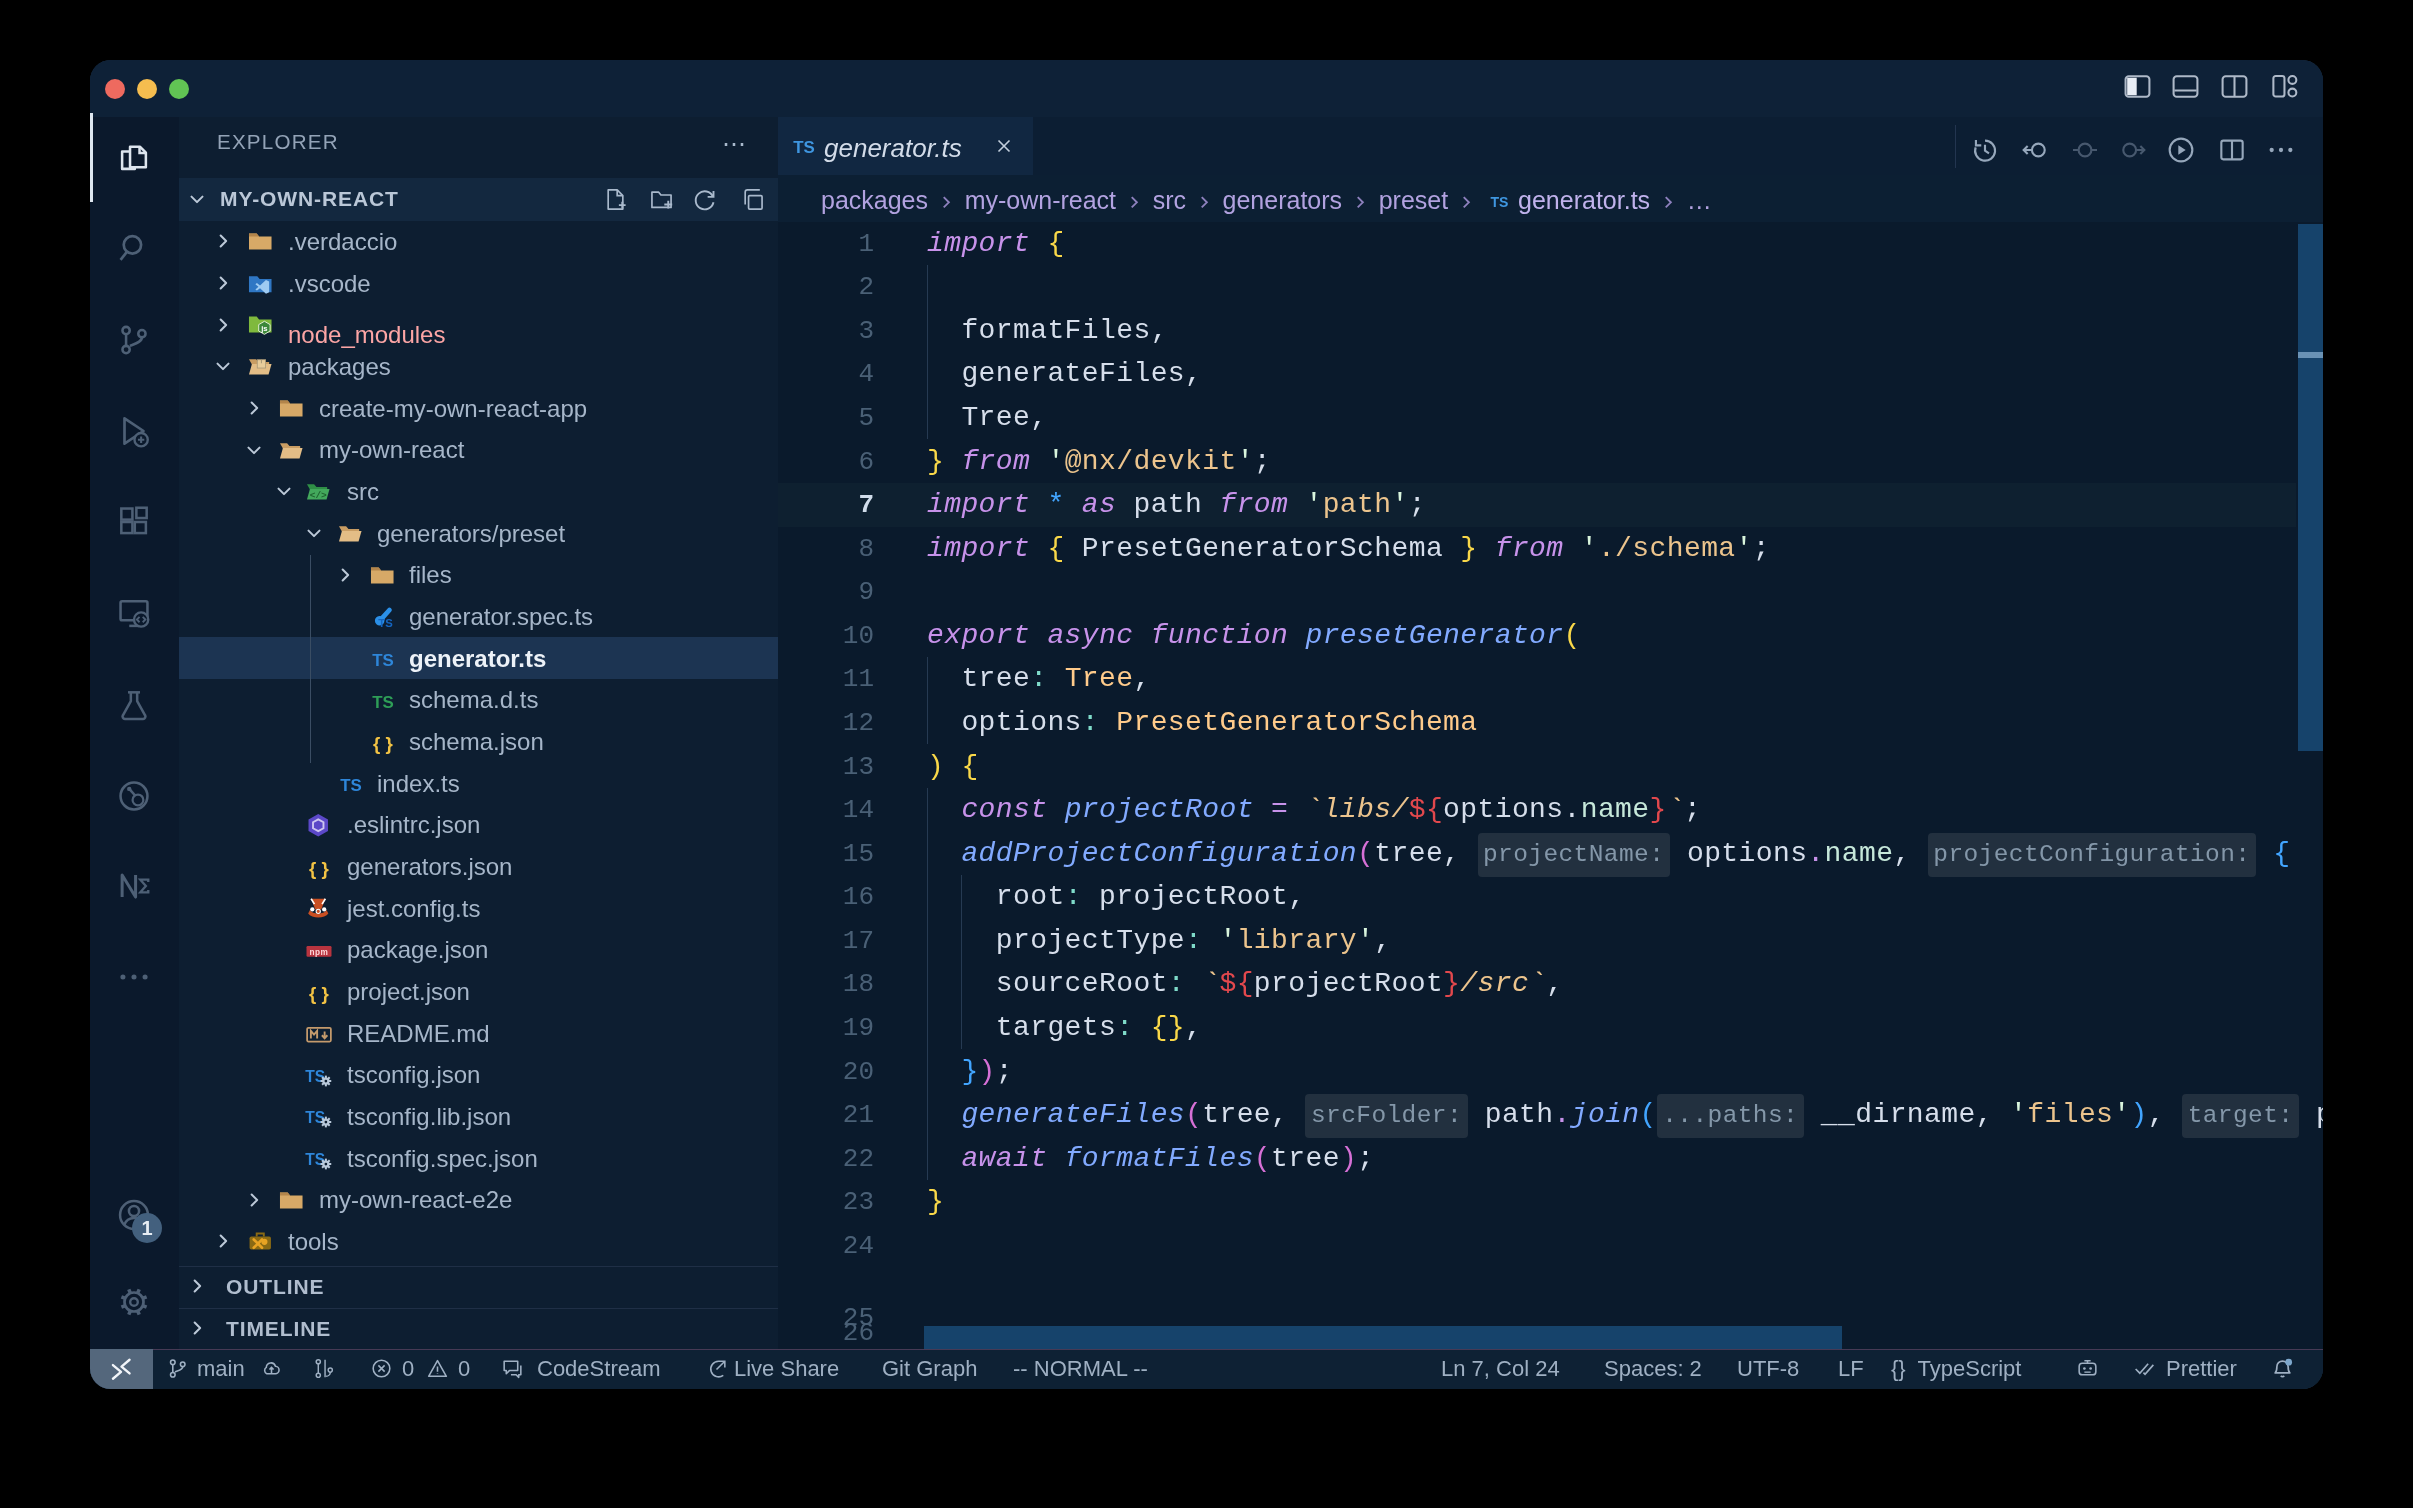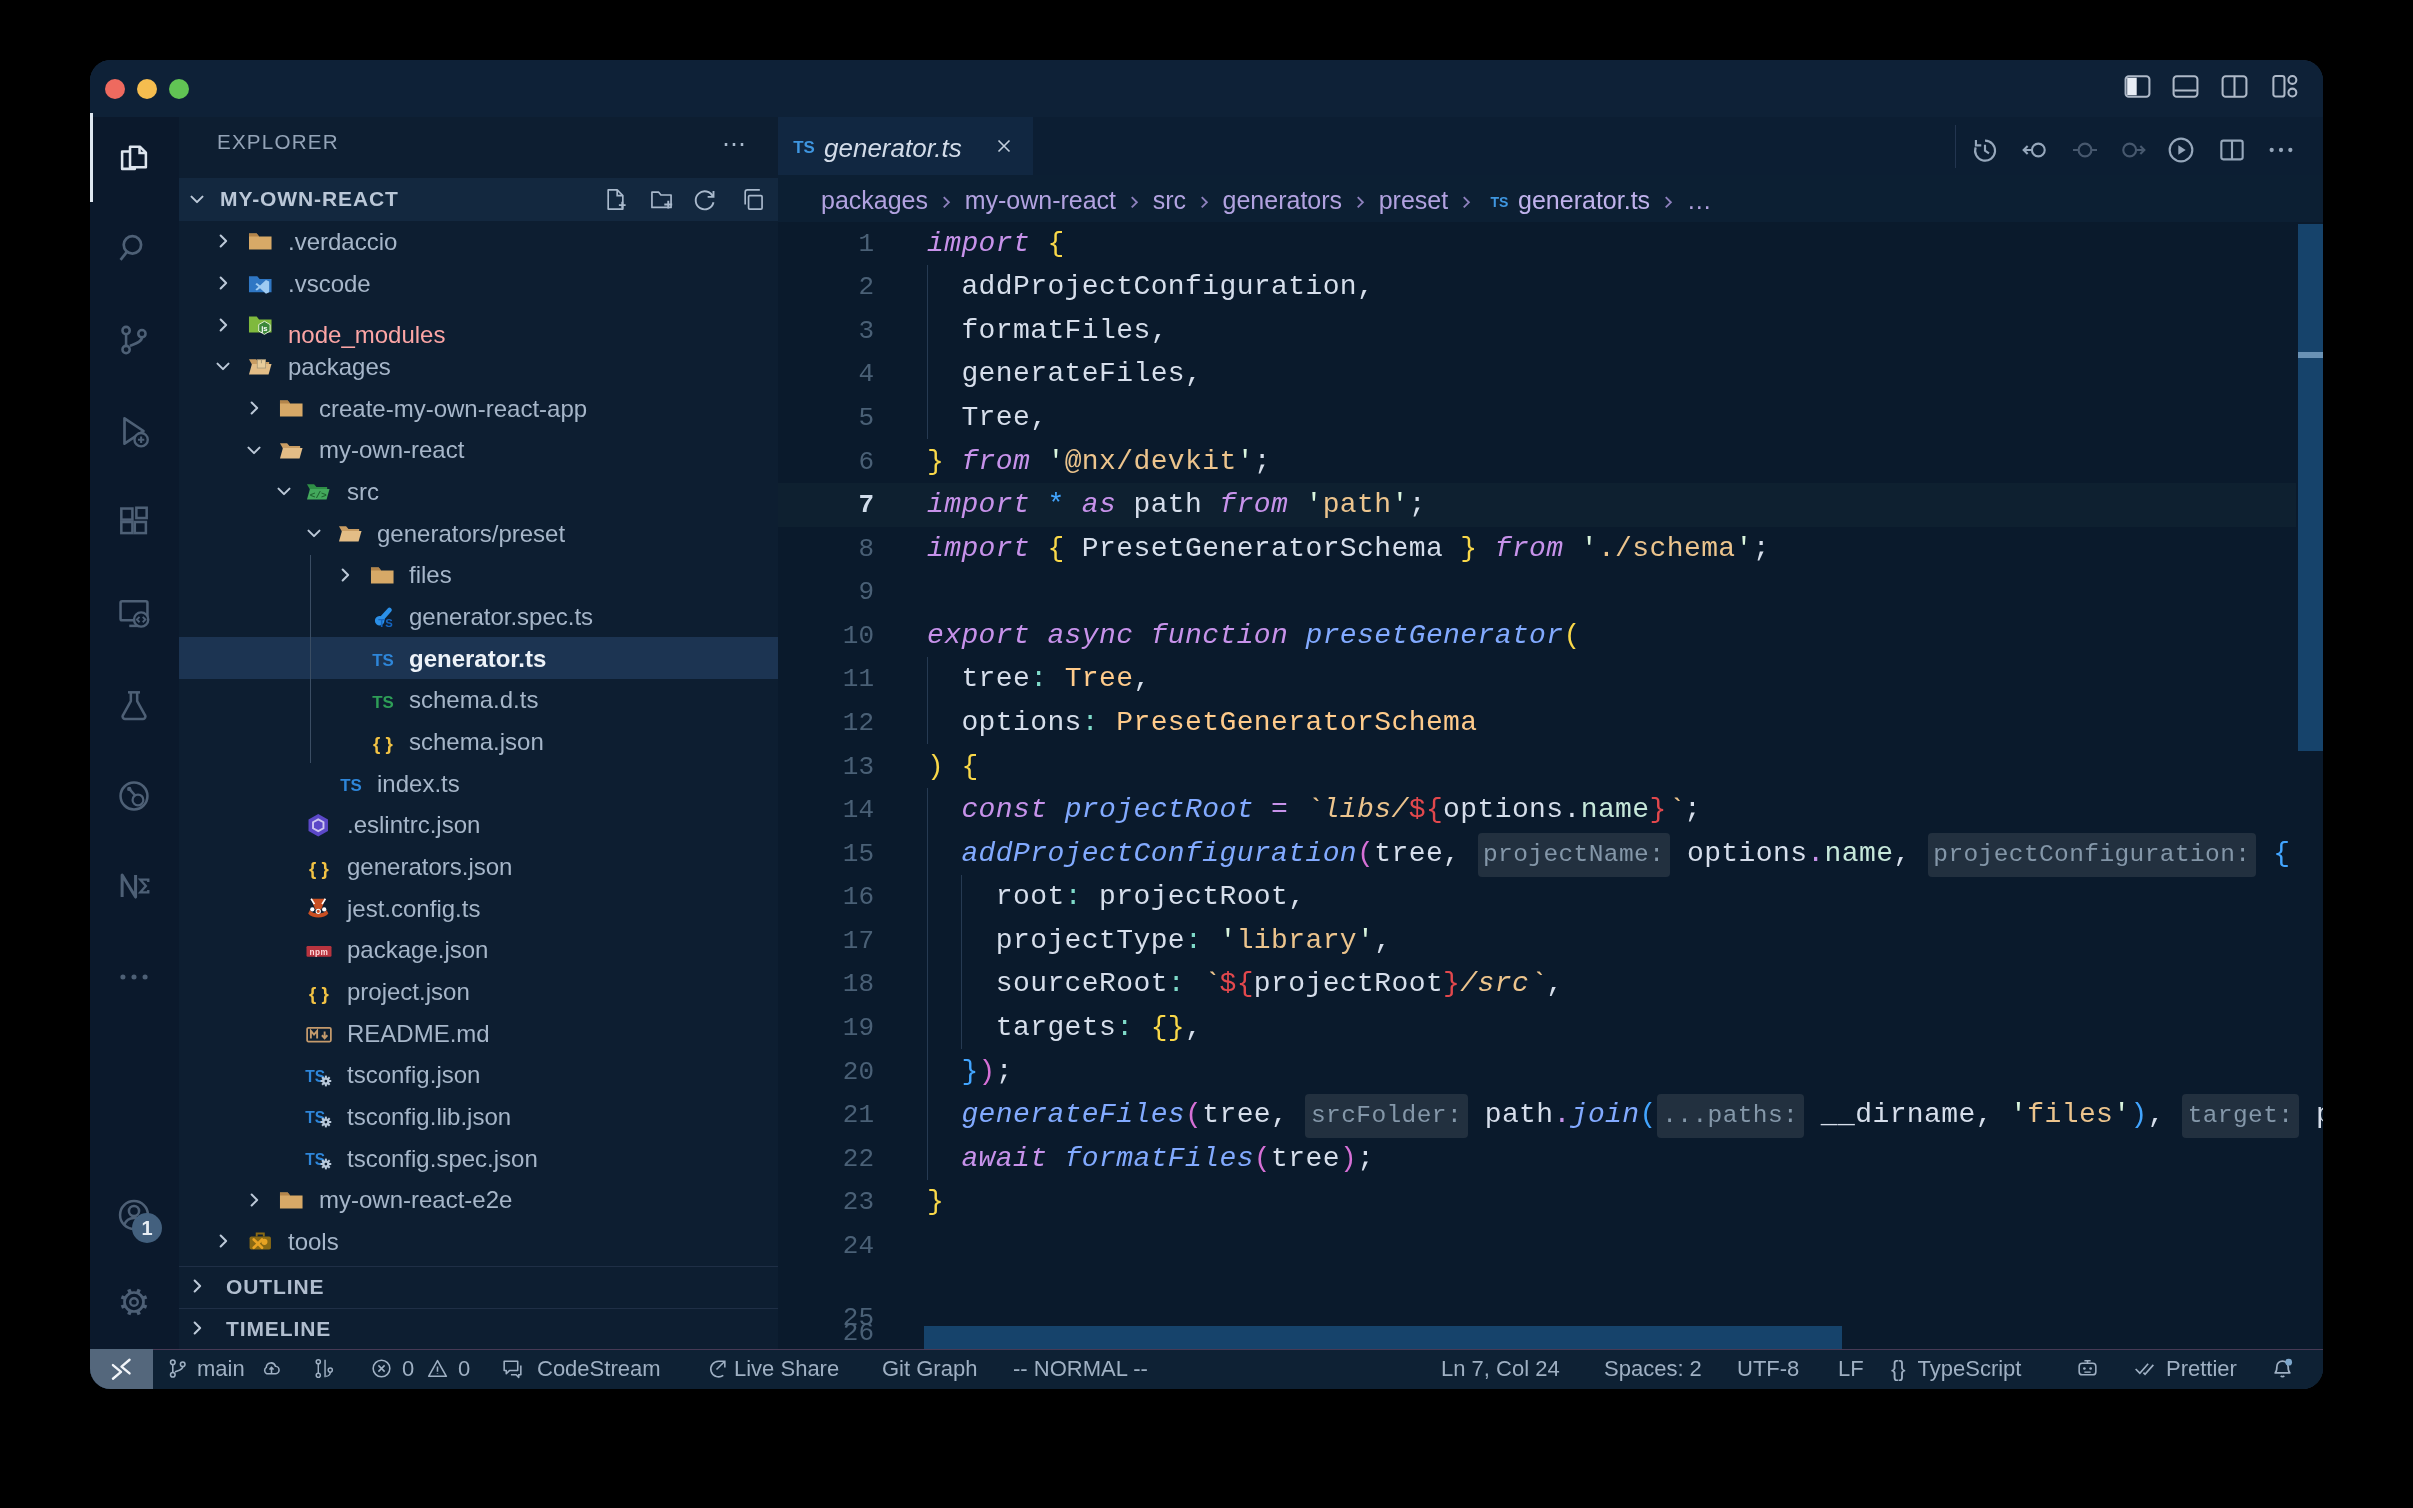--- a/index.html
+++ b/index.html
@@ -524,21 +524,20 @@
 <div class="ln" style="left:689px;top:902px;color:#4a6076;">18</div>
 <div class="ln" style="left:689px;top:946px;color:#4a6076;text-align:right;">19</div>
 <div class="ln" style="left:689px;top:990px;color:#4a6076;">20</div>
 <div class="ln" style="left:689px;top:1033px;color:#4a6076;">21</div>
 <div class="ln" style="left:689px;top:1077px;color:#4a6076;">22</div>
 <div class="ln" style="left:689px;top:1120px;color:#4a6076;">23</div>
 <div class="ln" style="left:689px;top:1164px;color:#4a6076;">24</div>
 <div class="ln" style="left:689px;top:1236px;color:#4a6076;">25</div>
 <div class="ln" style="left:689px;top:1251px;color:#4a6076;">26</div>
 <div class="a cl" style="left:837px;top:162px;"><span class="k">import</span> <span class="g">{</span></div>
-<div class="a cl" style="left:837px;top:205px;">  <span class="w">addProjectConfiguration,</span></div>
 <div class="a cl" style="left:837px;top:249px;">  <span class="w">formatFiles,</span></div>
 <div class="a cl" style="left:837px;top:292px;">  <span class="w">generateFiles,</span></div>
 <div class="a cl" style="left:837px;top:336px;">  <span class="w">Tree,</span></div>
 <div class="a cl" style="left:837px;top:380px;"><span class="g">}</span> <span class="k">from</span> <span class="q">'</span><span class="s">@nx/devkit</span><span class="q">'</span><span class="w">;</span></div>
 <div class="a cl" style="left:837px;top:423px;"><span class="k">import</span> <span class="b">*</span> <span class="k">as</span> <span class="w">path</span> <span class="k">from</span> <span class="q">'</span><span class="s">path</span><span class="q">'</span><span class="w">;</span></div>
 <div class="a cl" style="left:837px;top:467px;"><span class="k">import</span> <span class="g">{</span> <span class="w">PresetGeneratorSchema</span> <span class="g">}</span> <span class="k">from</span> <span class="q">'</span><span class="s">./schema</span><span class="q">'</span><span class="w">;</span></div>
 <div class="a cl" style="left:837px;top:554px;"><span class="k">export</span> <span class="k">async</span> <span class="k">function</span> <span class="f">presetGenerator</span><span class="g">(</span></div>
 <div class="a cl" style="left:837px;top:597px;">  <span class="w">tree</span><span class="c">:</span> <span class="t">Tree</span><span class="w">,</span></div>
 <div class="a cl" style="left:837px;top:641px;">  <span class="w">options</span><span class="c">:</span> <span class="t">PresetGeneratorSchema</span></div>
 <div class="a cl" style="left:837px;top:685px;"><span class="g">) {</span></div>

